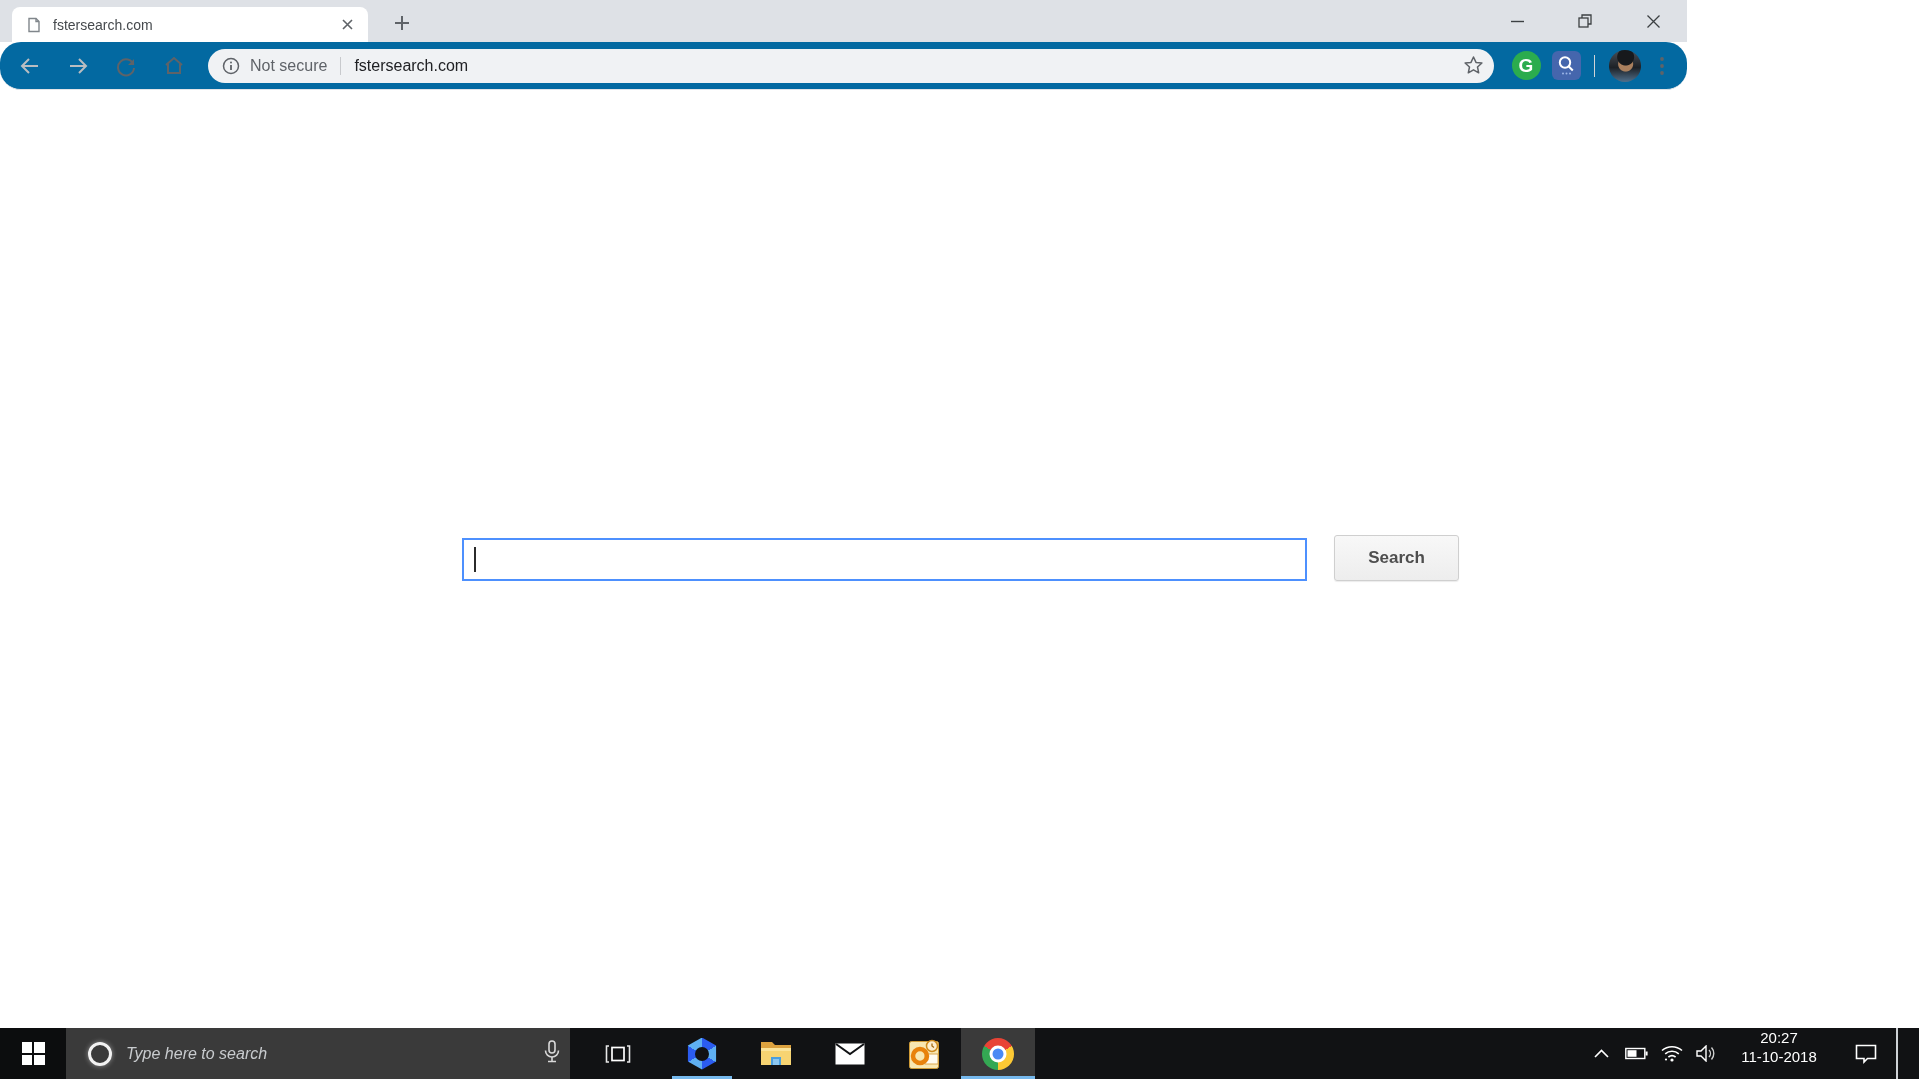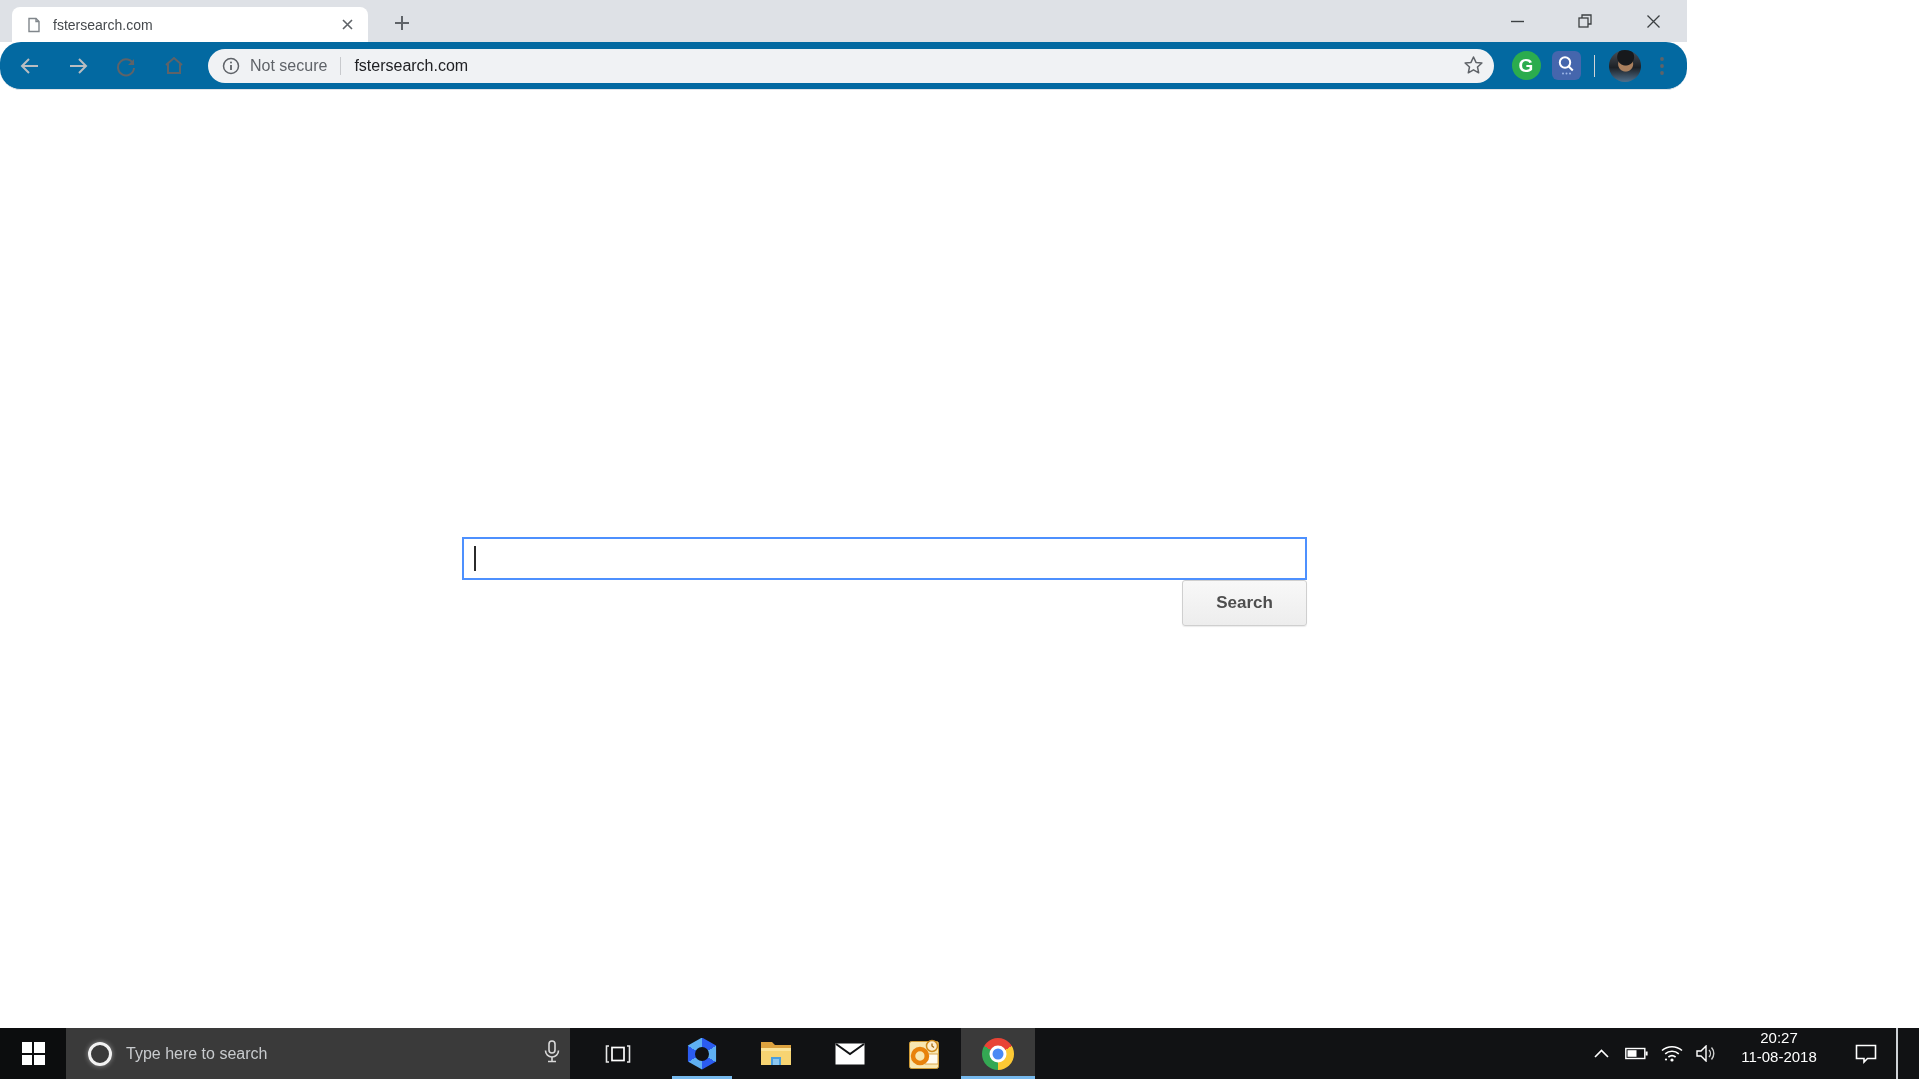--- a/index.html
+++ b/index.html
@@ -33,38 +33,38 @@
   .ext-div { width:1px; height:22px; background:#d0d3d6; margin:0 8px; }
   .avatar { width:32px; height:32px; border-radius:50%; margin:0 6px;
             background:
               radial-gradient(circle at 52% 22%, #17191c 0 8px, rgba(0,0,0,0) 9px),
               radial-gradient(circle at 52% 44%, #a97f5d 0 7px, rgba(0,0,0,0) 8px),
               linear-gradient(180deg,#4a4f57 0%,#1d2126 55%,#51708c 100%); }
   .kebab { width:30px; height:34px; display:flex; align-items:center; justify-content:center; }
 
   
   .page { position:relative; height:938px; background:#fff; }
-  .search-row { position:absolute; left:462px; top:445px; display:flex; align-items:flex-end;flex-direction:column; }
+  .search-row { position:absolute; left:462px; top:445px; display:flex; align-items:flex-end; }
   .input-wrap { position:relative; margin-top:2px; }
   .search-input { width:845px; height:43px; border:2px solid #4d90fe; outline:none; font-size:16px;
                   padding:0 12px; background:#fff; border-radius:0; font-family:"Liberation Sans",sans-serif; }
   .caret { position:absolute; left:12px; top:9px; width:2px; height:25px; background:#2b2b2b; }
   .search-btn { margin-left:27px; width:125px; height:46px; background:linear-gradient(#f8f8f8,#ededed);
                 border:1px solid #cfcfcf; border-radius:3px; font-size:17px; font-weight:bold; color:#4e4e4e;
                 font-family:"Liberation Sans",sans-serif; box-shadow:0 1px 1px rgba(0,0,0,.08); }
 
   
   .taskbar { position:absolute; left:0; bottom:0; width:1919px; height:51px; background:#111214; display:flex; }
   .tb-start { width:66px; height:51px; display:flex; align-items:center; justify-content:center; background:#0c0d0e; }
   .winlogo { width:23px; height:23px; display:grid; grid-template-columns:1fr 1fr; grid-template-rows:1fr 1fr; gap:2px; }
   .winlogo div { background:#fff; }
   .tb-search { width:504px; height:51px; background:#3a3a3a; display:flex; align-items:center; position:relative; }
   .cortana-ring { width:24px; height:24px; border:3.5px solid #f2f2f2; border-radius:50%; margin-left:22px;
                   box-shadow:0 0 5px rgba(255,255,255,.45); }
-  .tb-search-text { font-size:16px; color:#c8cbce; margin-left:14px; }
+  .tb-search-text { font-size:16px; color:#c8cbce; margin-left:14px;font-style:italic; }
   .tb-mic { position:absolute; right:9px; top:12px; }
   .tb-taskview { width:95px; height:51px; display:flex; align-items:center; justify-content:center; }
   .tb-app { width:74px; height:51px; display:flex; align-items:center; justify-content:center; position:relative; }
   .tb-app.active { background:#3a3a3a; }
   .run-indicator { position:absolute; bottom:0; left:50%; transform:translateX(-50%); height:3px; background:#76b9ed; }
   .run-60 { width:60px; } .run-74 { width:74px; }
 
   .hub-icon { width:32px; height:32px; position:relative;
     background:conic-gradient(#2b5cf0 0 60deg,#5fb0f2 60deg 120deg,#2b5cf0 120deg 180deg,#5fb0f2 180deg 240deg,#2b5cf0 240deg 300deg,#5fb0f2 300deg 360deg);
     clip-path:polygon(50% 0%,94% 25%,94% 75%,50% 100%,6% 75%,6% 25%); }
@@ -300,21 +300,21 @@
           </svg>
       </div>
       <div class="tray-btn" style="width:32px">
         <svg width="20" height="17" viewBox="0 0 20 17">
             <path d="M1 6h4l5-5v15l-5-5H1z" fill="none" stroke="#fff" stroke-width="1.4"></path>
             <path d="M13 5a5 5 0 0 1 0 7M15.5 2.5a9 9 0 0 1 0 12" fill="none" stroke="#cfcfcf" stroke-width="1.4"></path>
           </svg>
       </div>
       <div class="clock">
         <div>20:27</div>
-        <div>11-08-2018</div>
+        <div>11-10-2018</div>
       </div>
       <div class="tray-btn" style="width:60px">
         <svg width="22" height="20" viewBox="0 0 22 20">
             <path d="M1.5 1.5h19v13h-8l-3.5 3.5V14.5h-7.5z" fill="none" stroke="#fff" stroke-width="1.6"></path>
           </svg>
       </div>
       <div class="desk-strip"></div>
     </div>
   </div>
 

